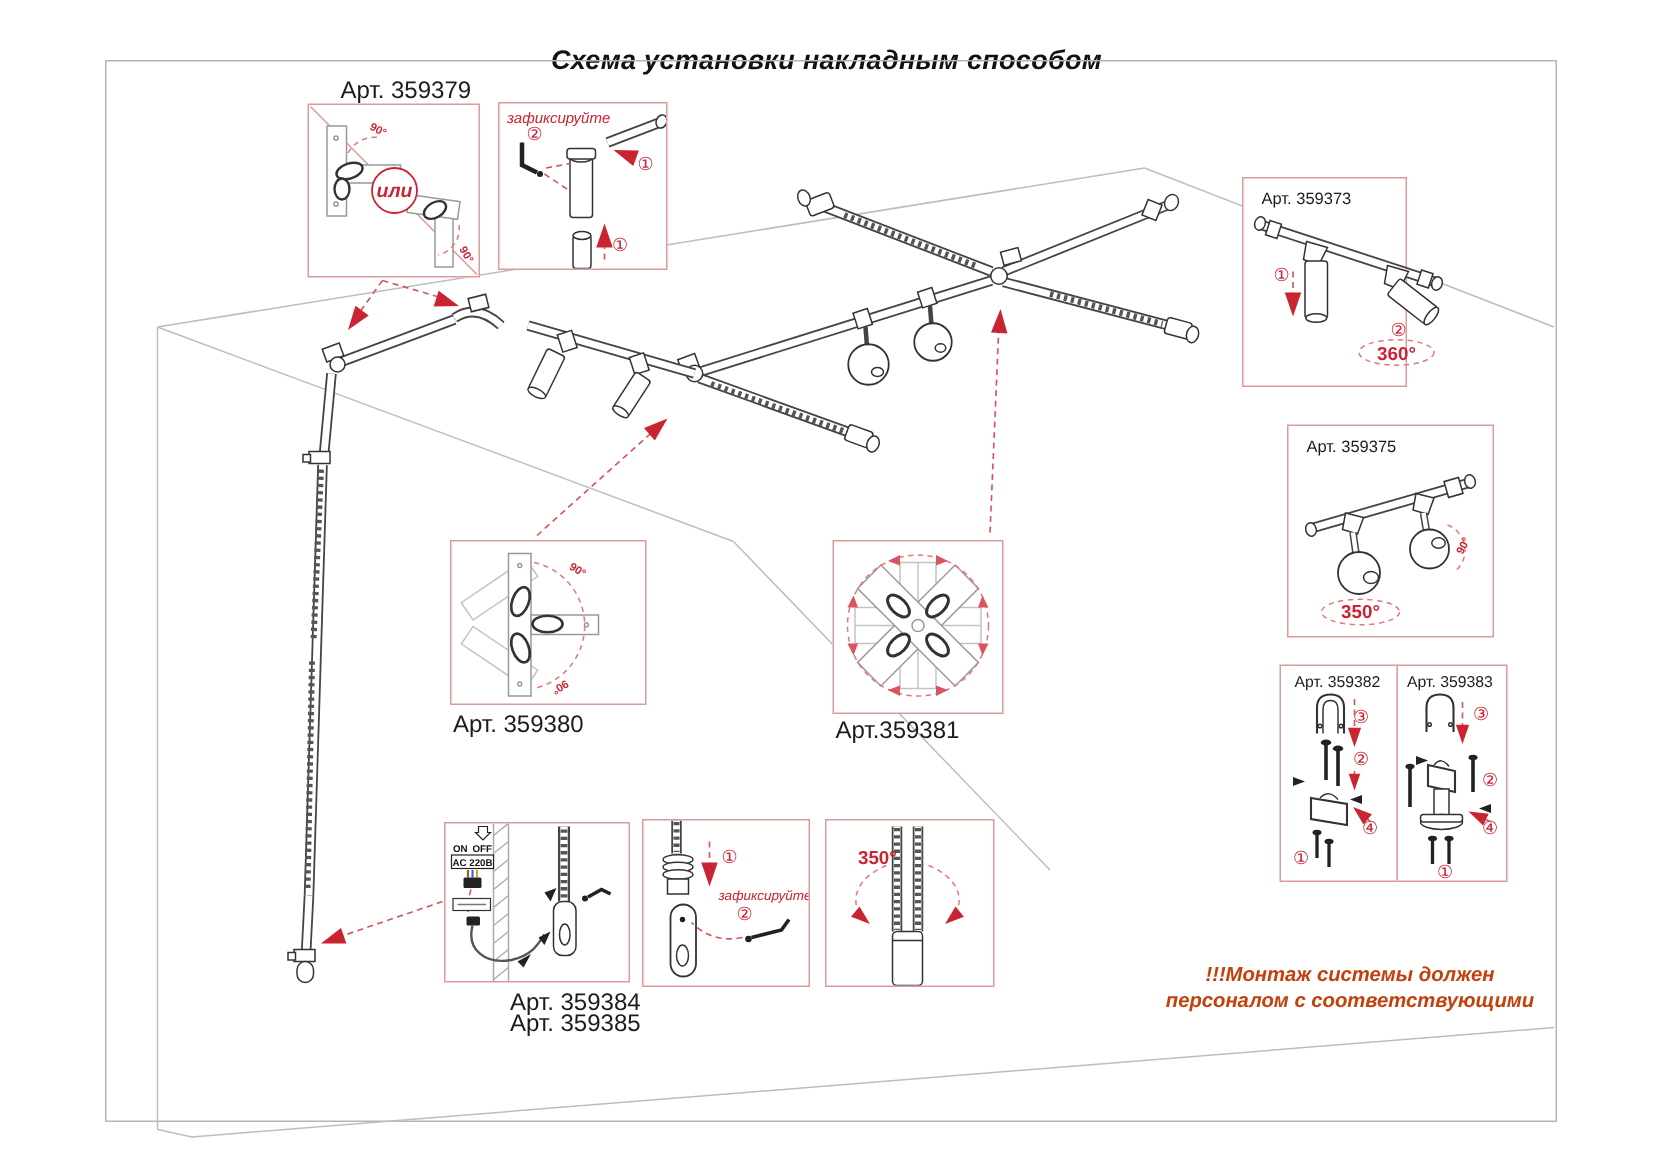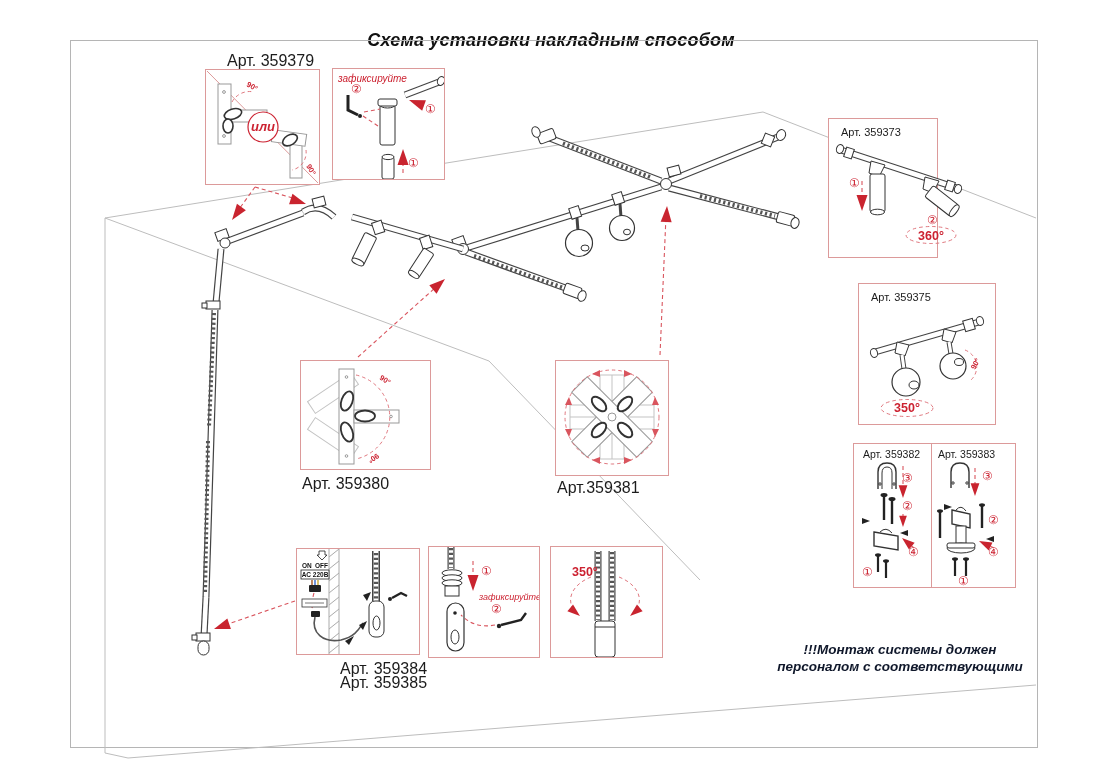--- a/index.html
+++ b/index.html
@@ -6,21 +6,21 @@
   body{width:1102px;height:778px;position:relative;overflow:hidden;
        font-family:"Liberation Sans",sans-serif;color:#111;}
   .page-title{position:absolute;top:8px;left:0;width:1102px;text-align:center;
        font-size:18px;font-weight:bold;font-style:italic;letter-spacing:.2px;margin-top:22px;}
   .frame{position:absolute;left:70px;top:40px;width:966px;height:706px;
        border:1px solid #b5b5b5;background:transparent;}
   #main-art{position:absolute;left:0;top:0;z-index:1;}
   .callout{position:absolute;background:#fff;border:1px solid #dc9a9a;z-index:2;box-sizing:border-box;}
   .art-label{position:absolute;z-index:3;font-size:16px;color:#1c1c1c;white-space:nowrap;}
   .warning{position:absolute;left:752px;top:641px;width:296px;z-index:3;text-align:center;
-       font-size:13.5px;font-weight:bold;font-style:italic;line-height:17px;color:#0f172a;}
+       font-size:13.5px;font-weight:bold;font-style:italic;line-height:17px;color:#c2410c;}
   svg{display:block;}
   svg text{font-family:"Liberation Sans",sans-serif;}
   .sv-art{font-size:11px;fill:#1c1c1c;}
   .sv-art10{font-size:10.5px;fill:#1c1c1c;}
   .sv-step{font-size:12px;fill:#cc2231;}
   .sv-deg{font-size:12.5px;font-weight:bold;fill:#cc2231;}
   .sv-deg-sm{font-size:7.5px;font-weight:bold;fill:#cc2231;}
   .sv-note{font-size:10px;font-style:italic;fill:#cc2231;}
   .sv-note9{font-size:9px;font-style:italic;fill:#cc2231;}
   .sv-or{font-size:13px;font-weight:bold;font-style:italic;fill:#cc2231;}
@@ -333,21 +333,21 @@
 
     <g stroke="#222" stroke-width="2.2">
         <line x1="24" y1="112" x2="24" y2="128"></line>
         <line x1="32" y1="118" x2="32" y2="134"></line>
       </g>
     <ellipse class="bk" cx="24" cy="111" rx="3" ry="1.8"></ellipse>
       <ellipse class="bk" cx="32" cy="117" rx="3" ry="1.8"></ellipse>
     <text class="sv-step" x="8" y="132">①</text>
   </svg>
 </div>
-<div class="callout" style="left:931px;top:443px;width:85px;height:145px;">
+<div class="callout" style="left:931px;top:443px;width:74px;height:145px;">
   <svg width="75" height="143" viewBox="0 0 75 143">
     <text class="sv-art10" x="6" y="14">Арт. 359383</text>
     <path class="dk" d="M19,44 L19,28 Q19,19 28,19 Q37,19 37,28 L37,44" fill="none" stroke-width="1.4"></path>
     <circle class="dk" cx="21" cy="39" r="1.2"></circle>
       <circle class="dk" cx="35" cy="39" r="1.2"></circle>
     <text class="sv-step" x="50" y="36">③</text>
     <path class="rd" d="M43,24 L43,46"></path>
       <use href="#ah" class="ah" transform="translate(43,52) rotate(90) scale(.8)"></use>
 
     <path class="dk" d="M20,66 L38,70 L38,84 L20,80 Z" stroke-width="1.4"></path>

